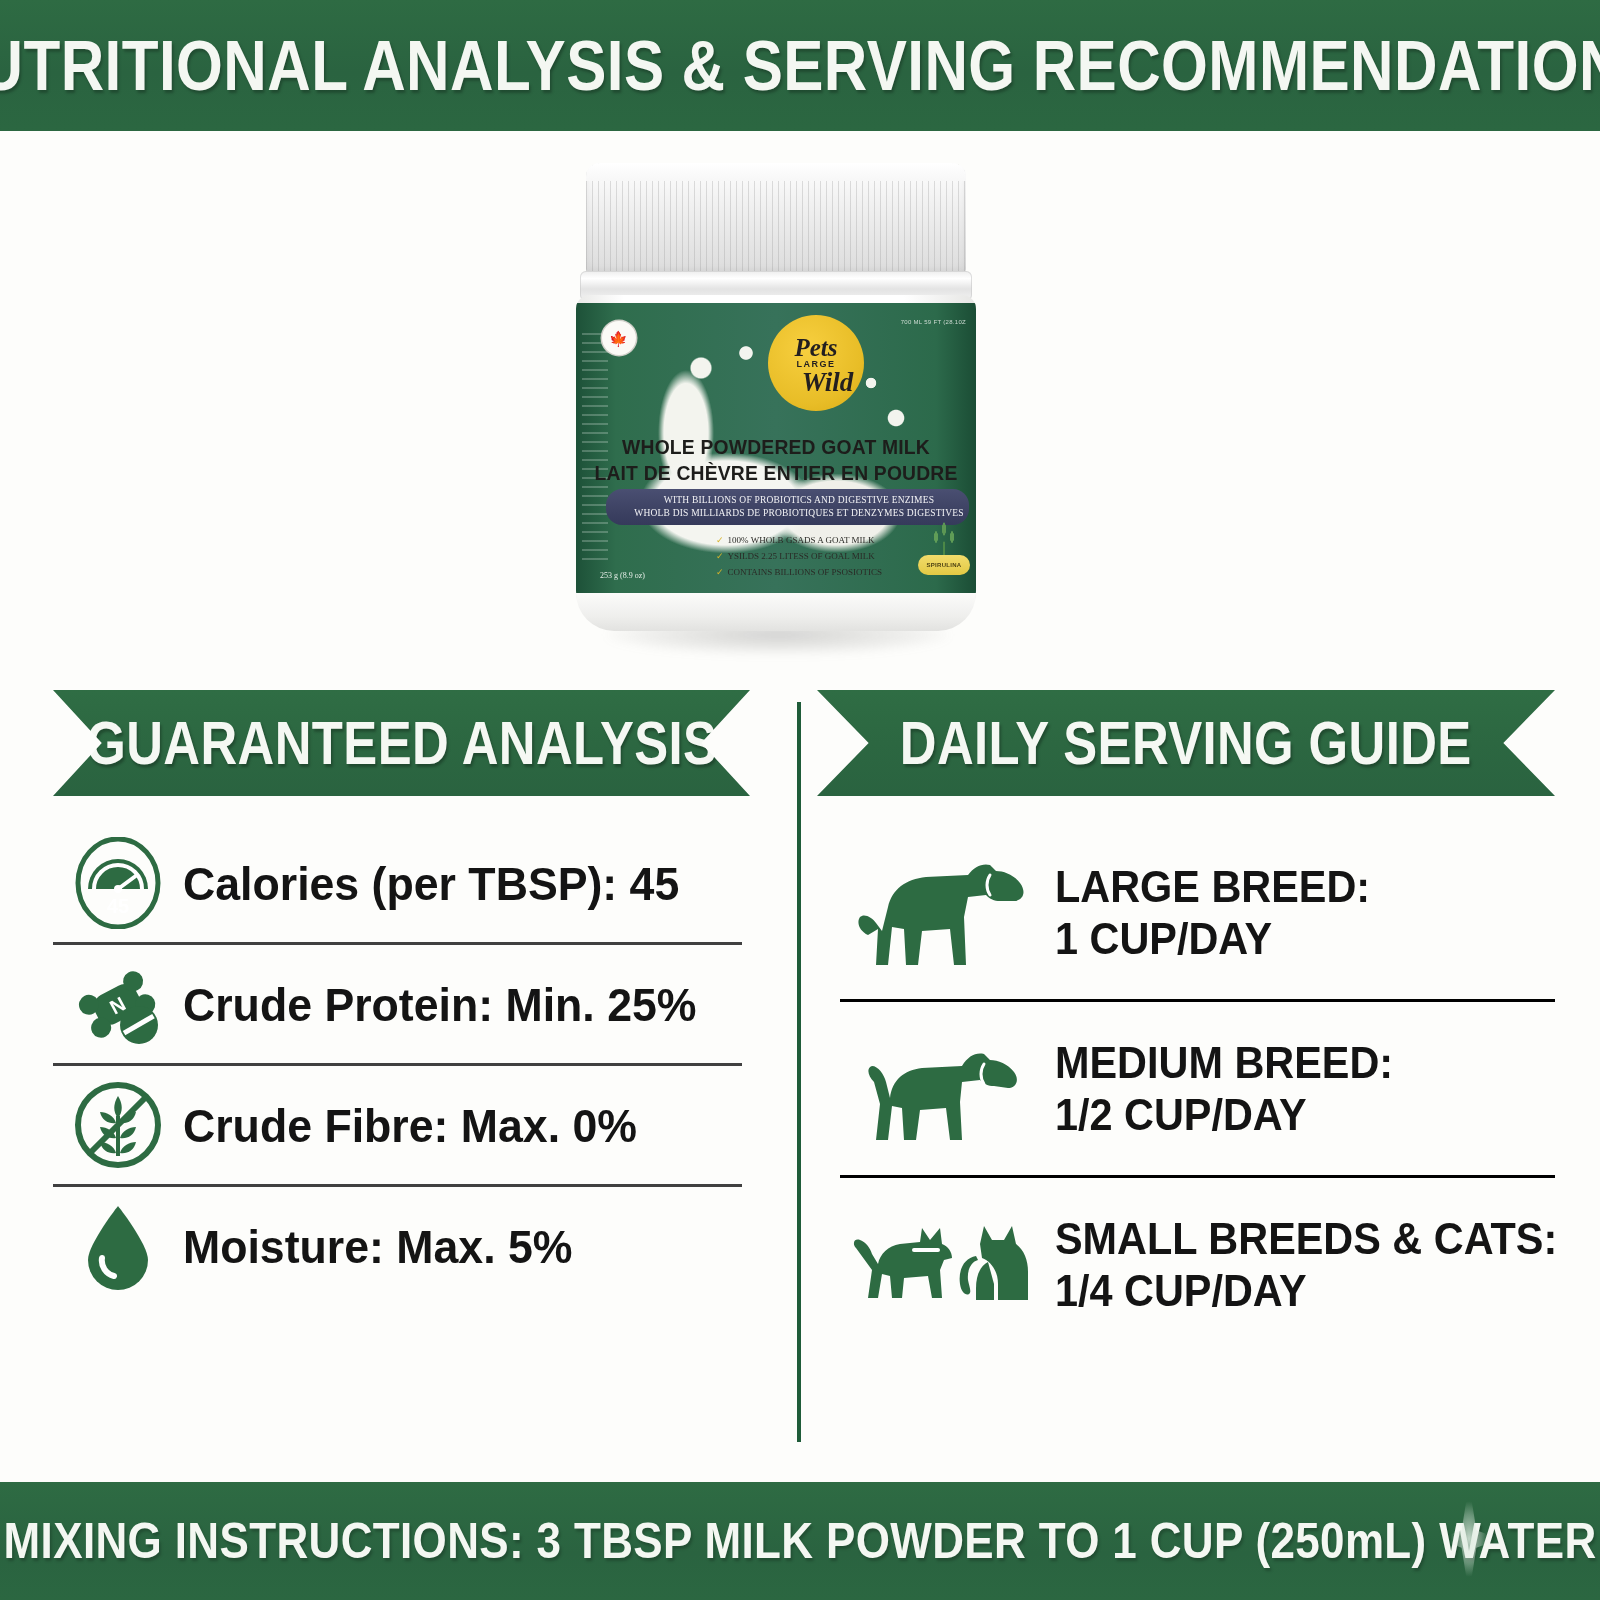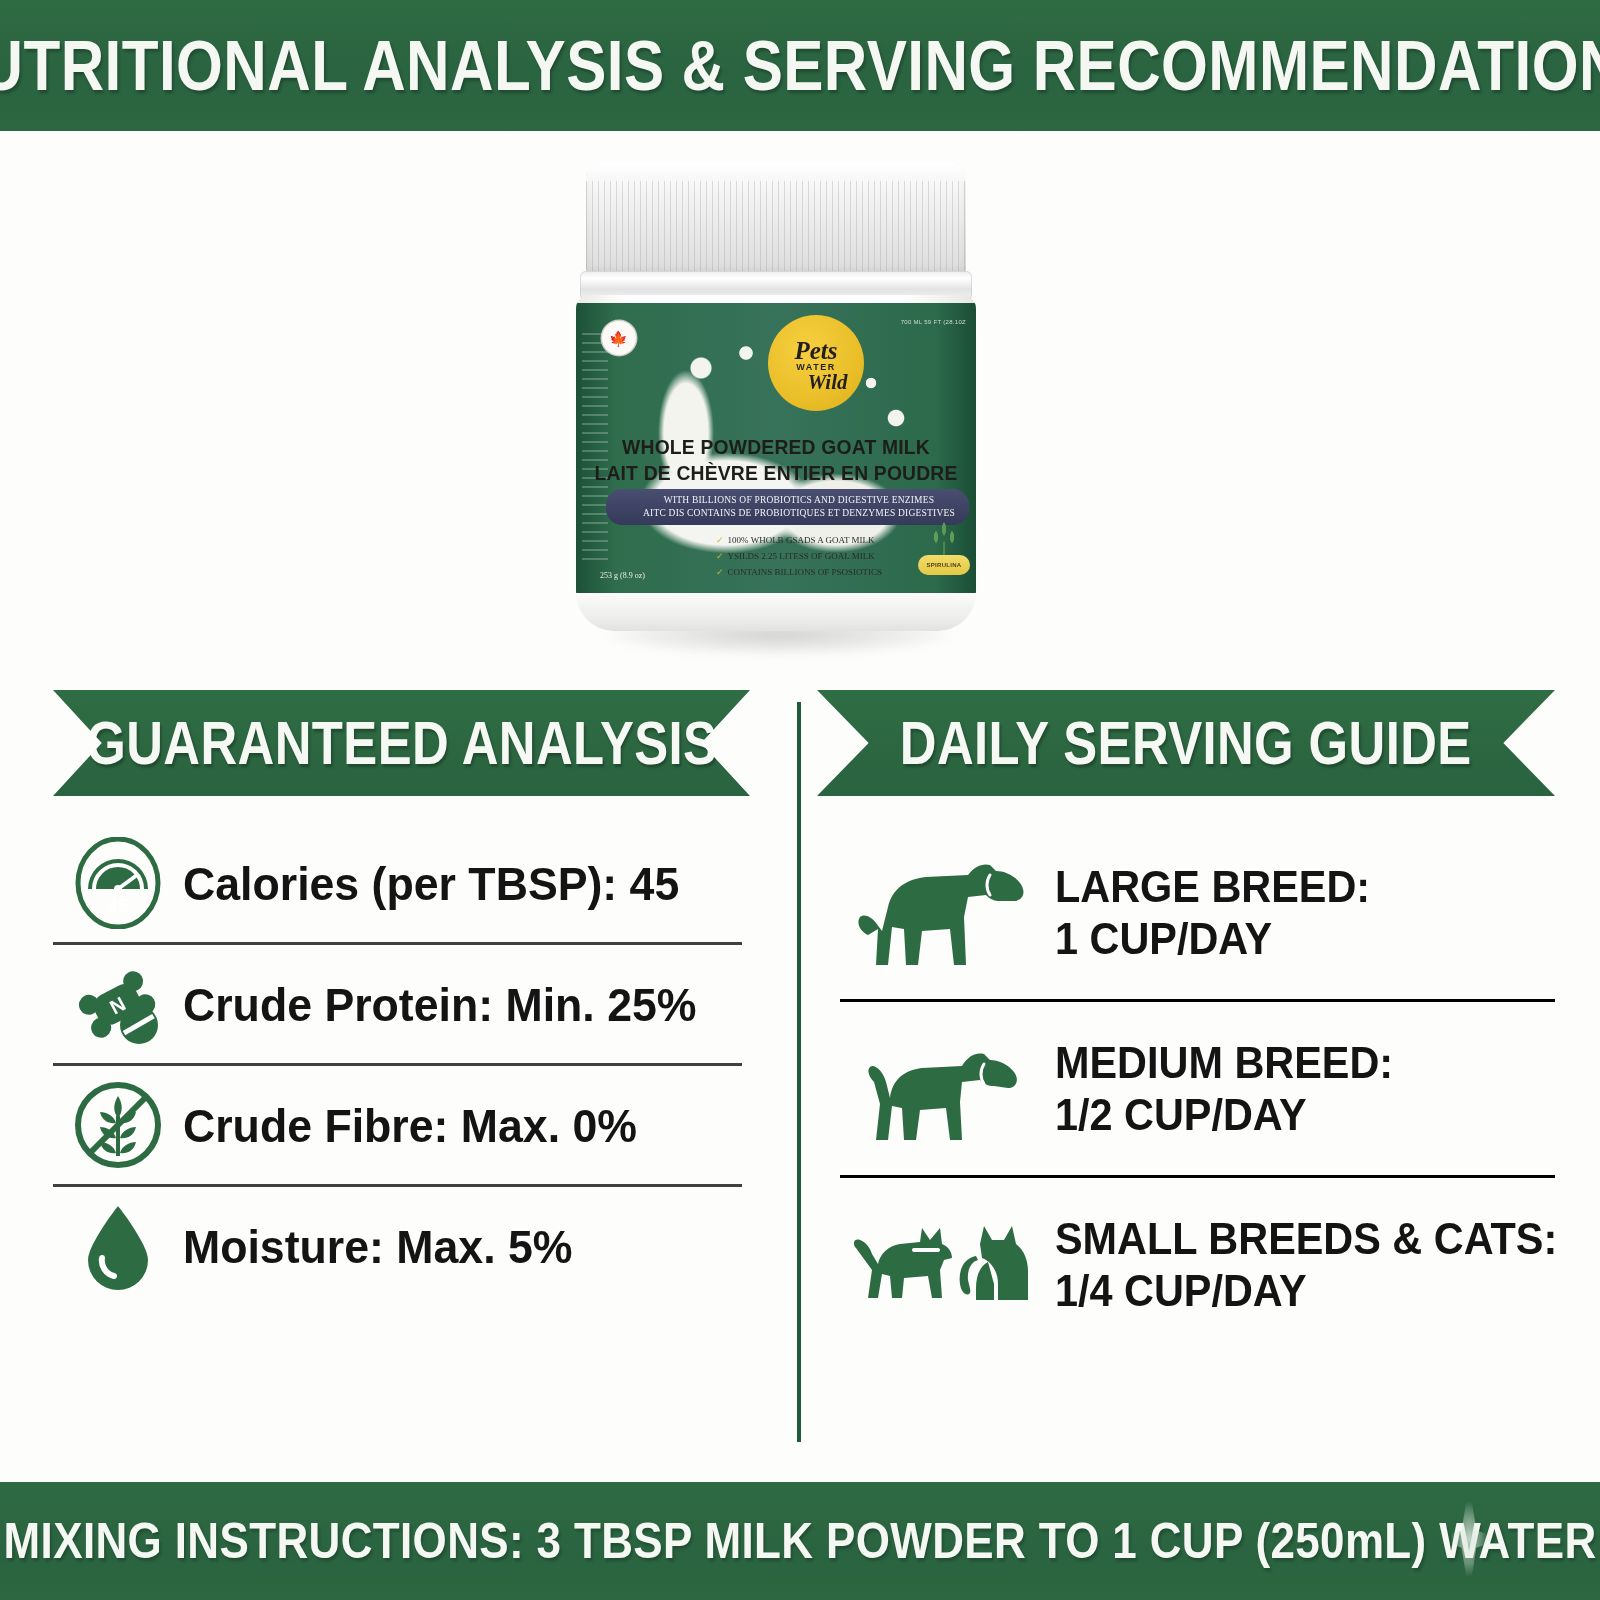--- a/index.html
+++ b/index.html
@@ -143,21 +143,21 @@
     line-height:0.95;
     margin-top:6px;
   }
   .brand-gone {
     font-family:"Liberation Sans", sans-serif;
     font-weight:700; font-size:9px; color:#231f20;
     letter-spacing:1.5px; line-height:1;
   }
   .brand-wild {
     font-family:"Liberation Serif", serif;
-    font-style: italic; font-weight:700; font-size:21px;
+    font-style: italic; font-weight:700; font-size:27px;
     color:#231f20; line-height:1;margin-left:23px;
   }
   .net-weight-top {
     position:absolute; right:10px; top:16px;
     color:#e4ece6; font-size:6px; letter-spacing:0.3px;
     font-family:"Liberation Sans", sans-serif;
     opacity:0.85;
   }
   .label-title-en {
     position:absolute; left:0; right:0; top:132px;
@@ -394,30 +394,30 @@
         <div class="label-side-text"></div>
 
         <div class="maple-badge">
           <span>🍁</span>
         </div>
 
         <div class="net-weight-top">700 ML 59 FT  (28.10Z</div>
 
         <div class="brand-logo">
           <div class="brand-pets">Pets</div>
-          <div class="brand-gone">WATER</div>
+          <div class="brand-gone">LARGE</div>
           <div class="brand-wild">Wild</div>
         </div>
 
         <div class="label-title-en">WHOLE POWDERED GOAT MILK</div>
         <div class="label-title-fr">LAIT DE CHÈVRE ENTIER EN POUDRE</div>
 
         <div class="purple-band">
           <div>WITH BILLIONS OF PROBIOTICS AND DIGESTIVE ENZIMES</div>
-          <div>AITC DIS CONTAINS DE PROBIOTIQUES ET DENZYMES DIGESTIVES</div>
+          <div>WHOLB DIS MILLIARDS DE PROBIOTIQUES ET DENZYMES DIGESTIVES</div>
         </div>
 
         <div class="label-bullets">
           <div><span class="tick">✓</span><span>100% WHOLB GSADS A GOAT MILK</span></div>
           <div><span class="tick">✓</span><span>YSILDS 2.25 LITESS OF GOAL MILK</span></div>
           <div><span class="tick">✓</span><span>CONTAINS BILLIONS OF PSOSIOTICS</span></div>
         </div>
 
         <div class="herb-sprig"></div>
         <div class="spirulina-tag">SPIRULINA</div>

